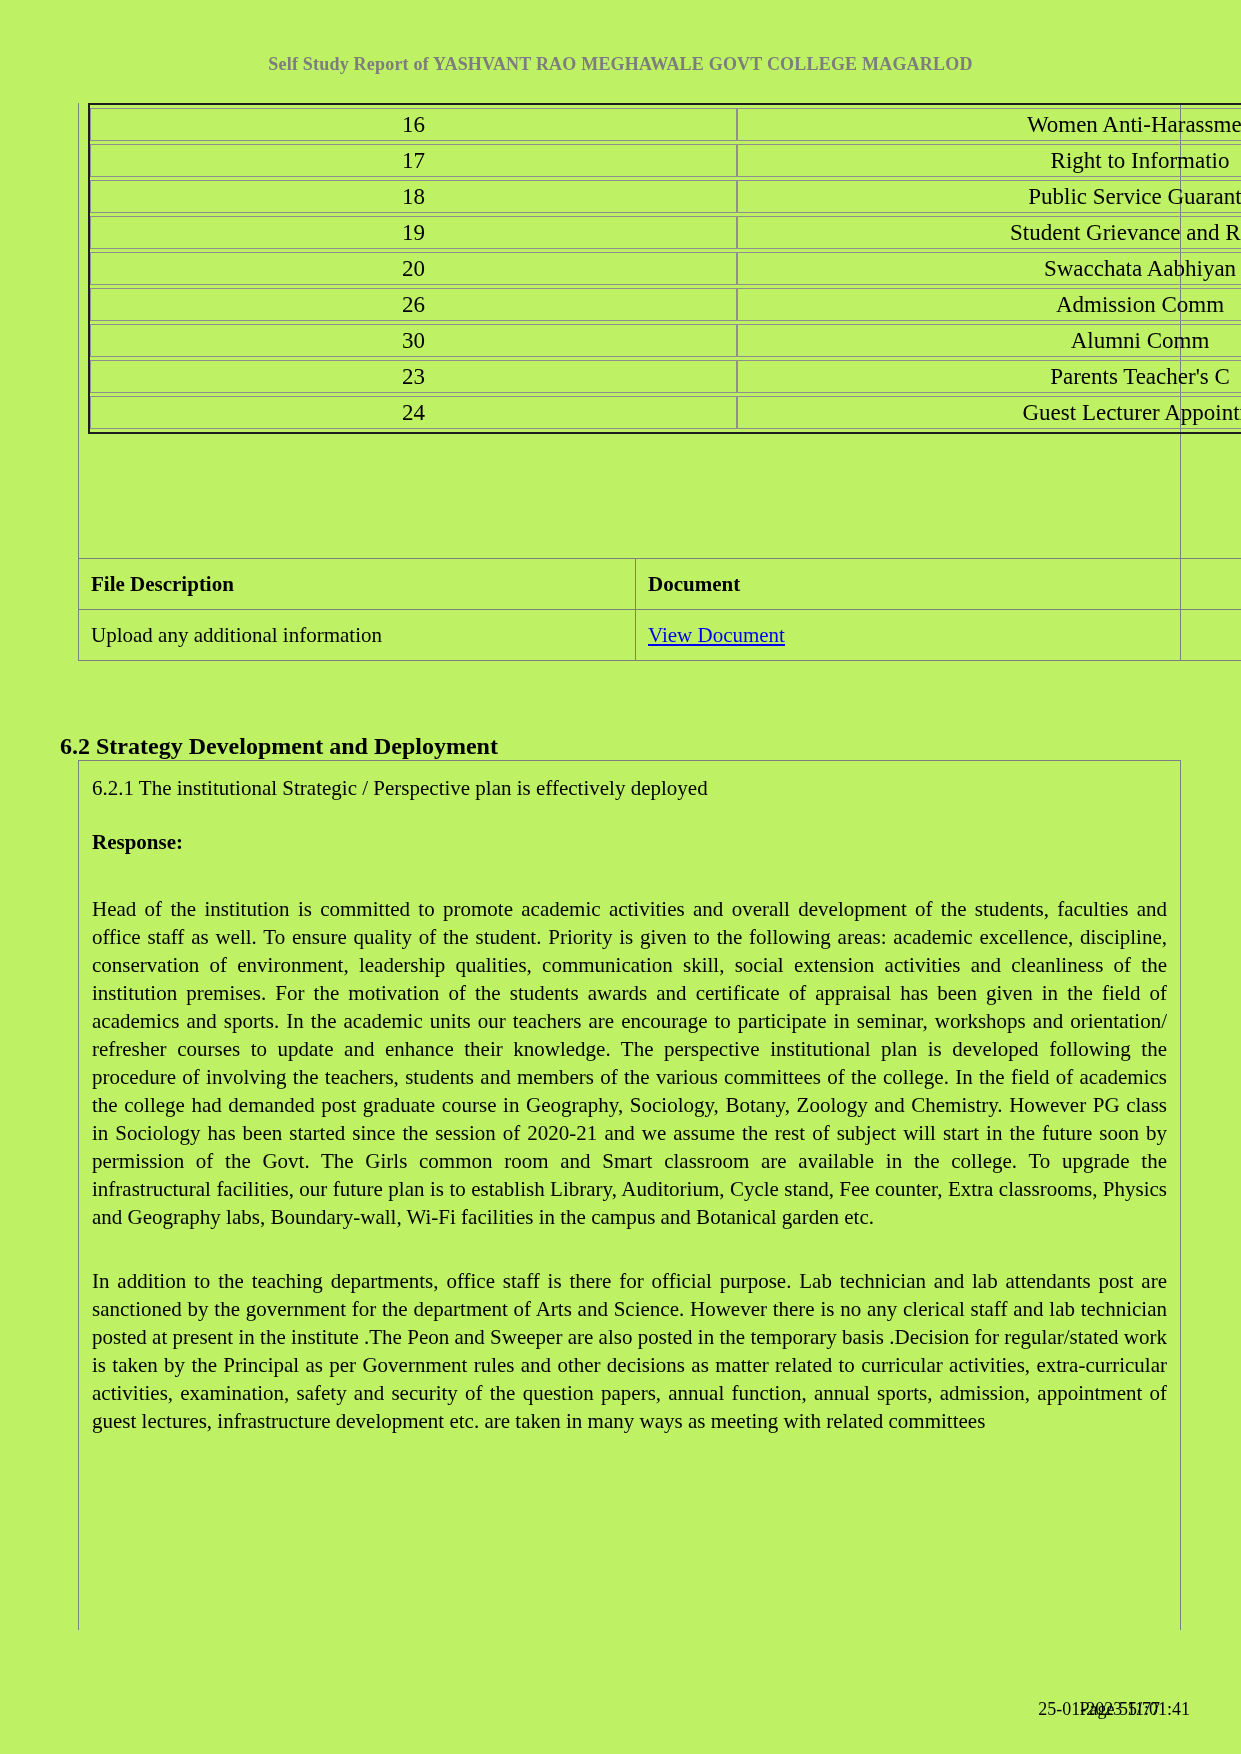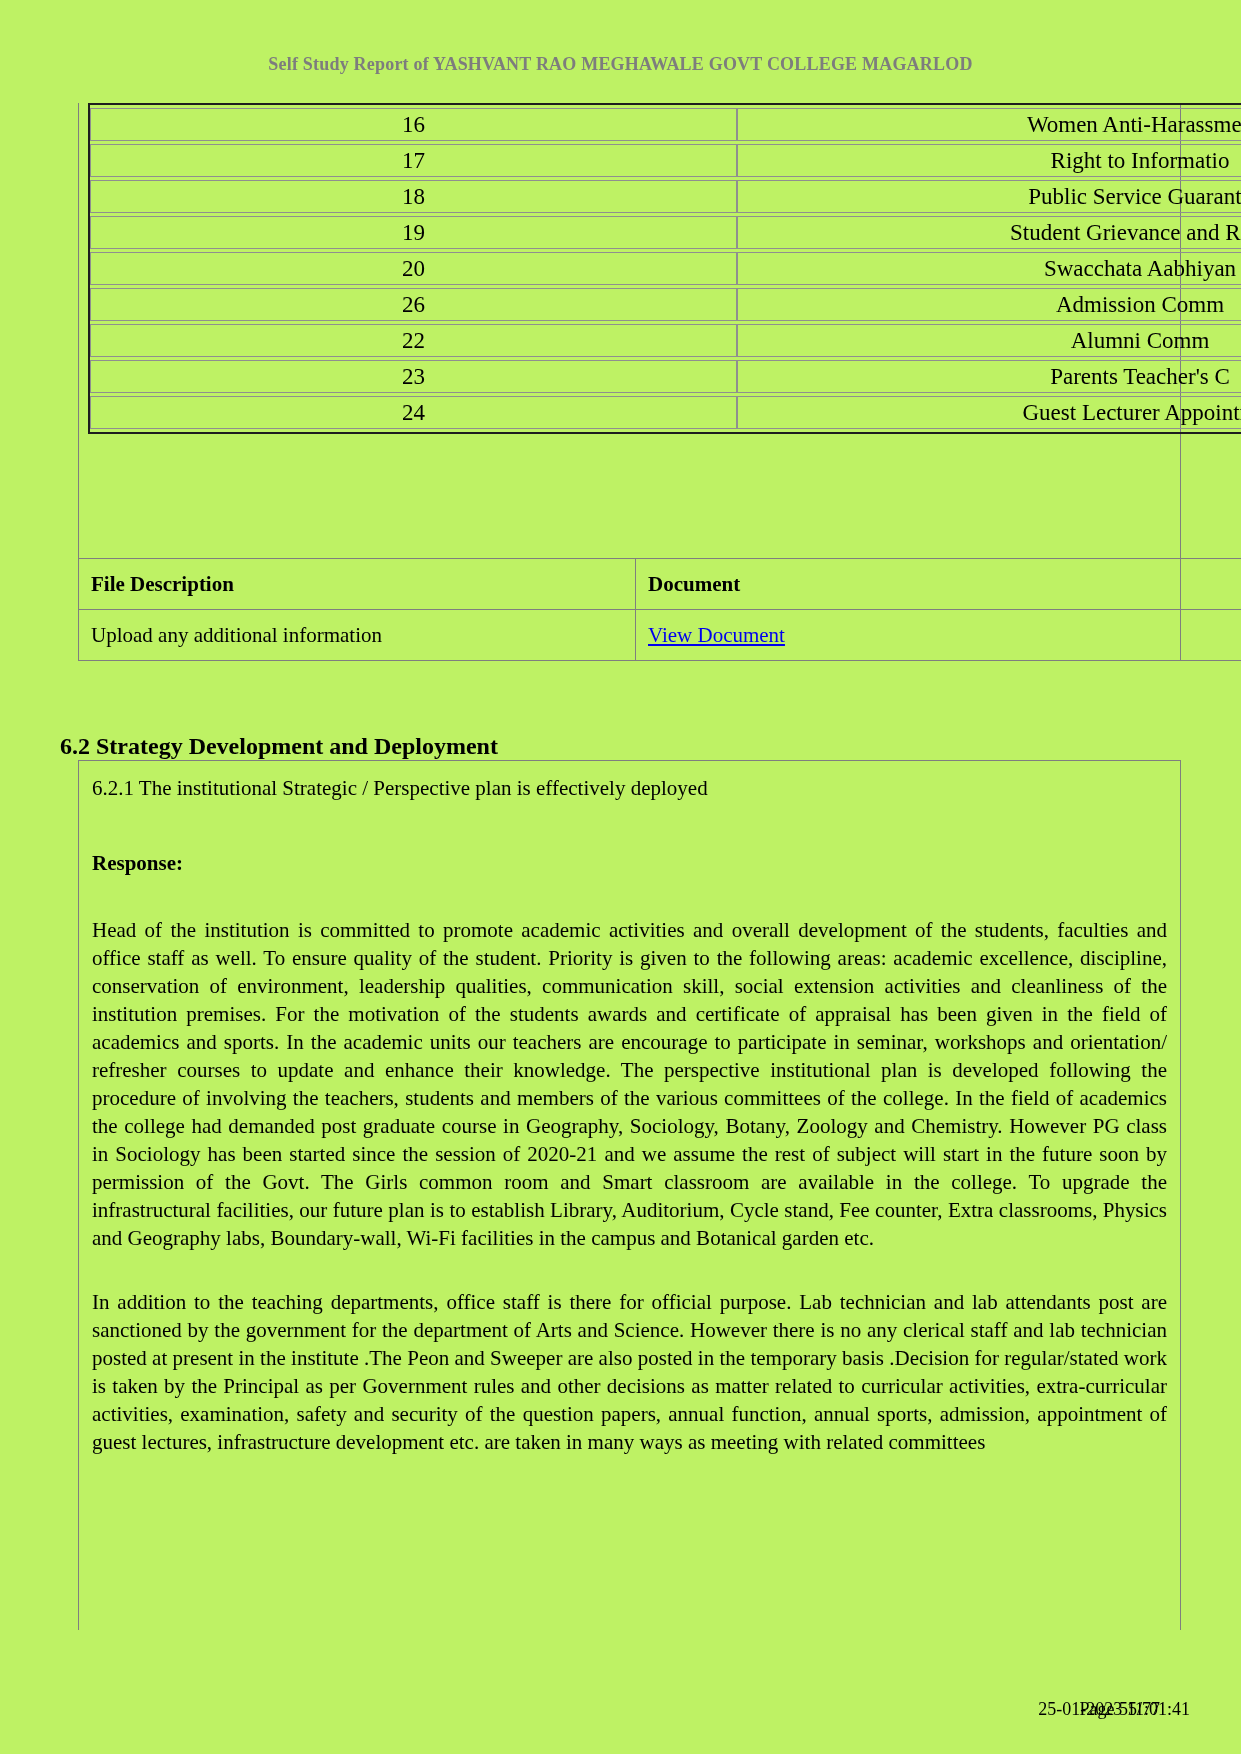--- a/index.html
+++ b/index.html
@@ -77,21 +77,21 @@
     width:1103px; height:870px;
     border:1px solid #7f7f7f;
     border-bottom:none;
     overflow:hidden;
   }
   .sub-title {
     margin:15px 13px 0 13px;
     font-size:21px; font-weight:normal;
   }
   .response-label {
-    margin:50px 13px 0 13px;
+    margin:29px 13px 0 13px;
     font-size:21px; font-weight:bold;
   }
   .body-para {
     margin:40px 13px 0 13px;
     font-size:21px;
     line-height:28px;
     text-align:justify;
   }
   .body-para + .body-para { margin-top:36px; }
 
@@ -138,21 +138,21 @@
         </tr>
         <tr>
           <td>20</td>
           <td>Swacchata Aabhiyan</td>
         </tr>
         <tr>
           <td>26</td>
           <td>Admission Comm</td>
         </tr>
         <tr>
-          <td>22</td>
+          <td>30</td>
           <td>Alumni Comm</td>
         </tr>
         <tr>
           <td>23</td>
           <td>Parents Teacher's C</td>
         </tr>
         <tr>
           <td>24</td>
           <td>Guest Lecturer Appointm</td>
         </tr>

